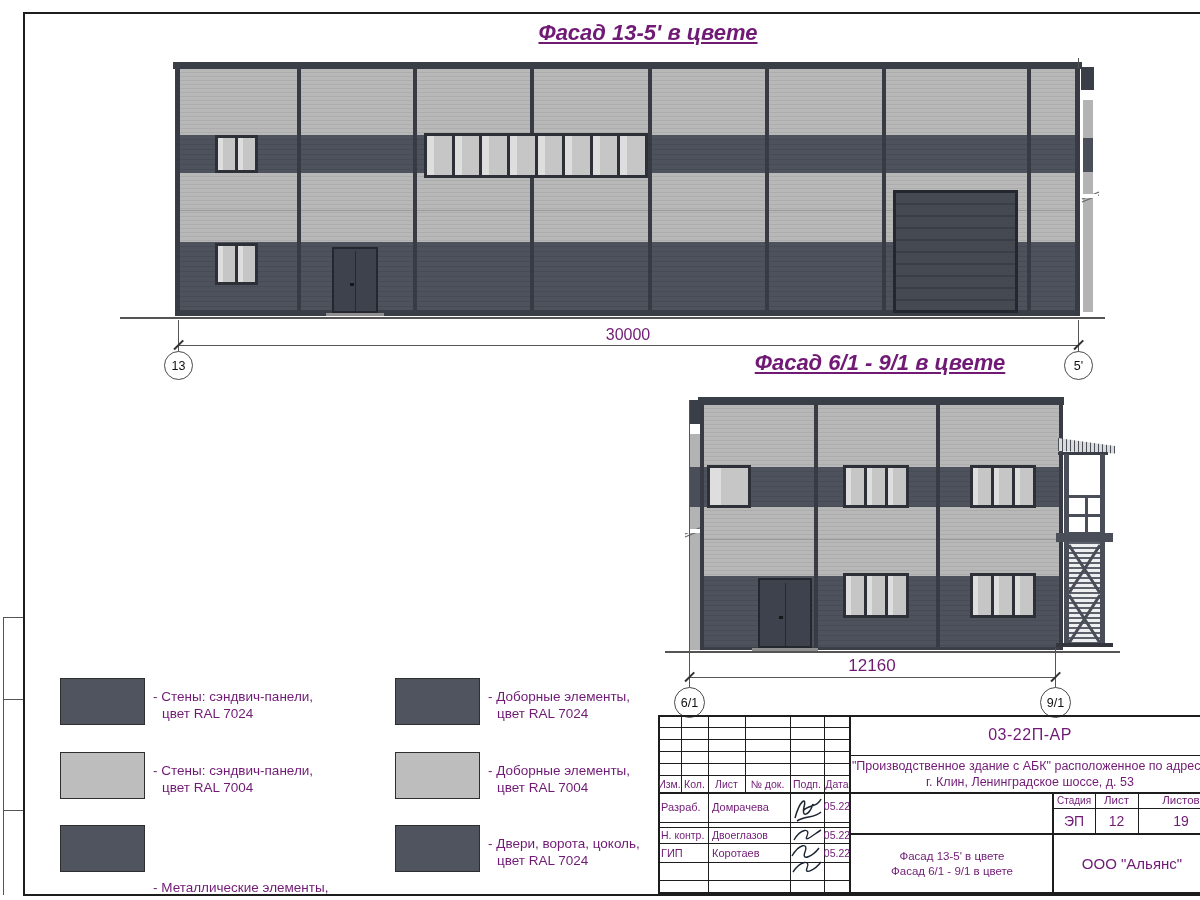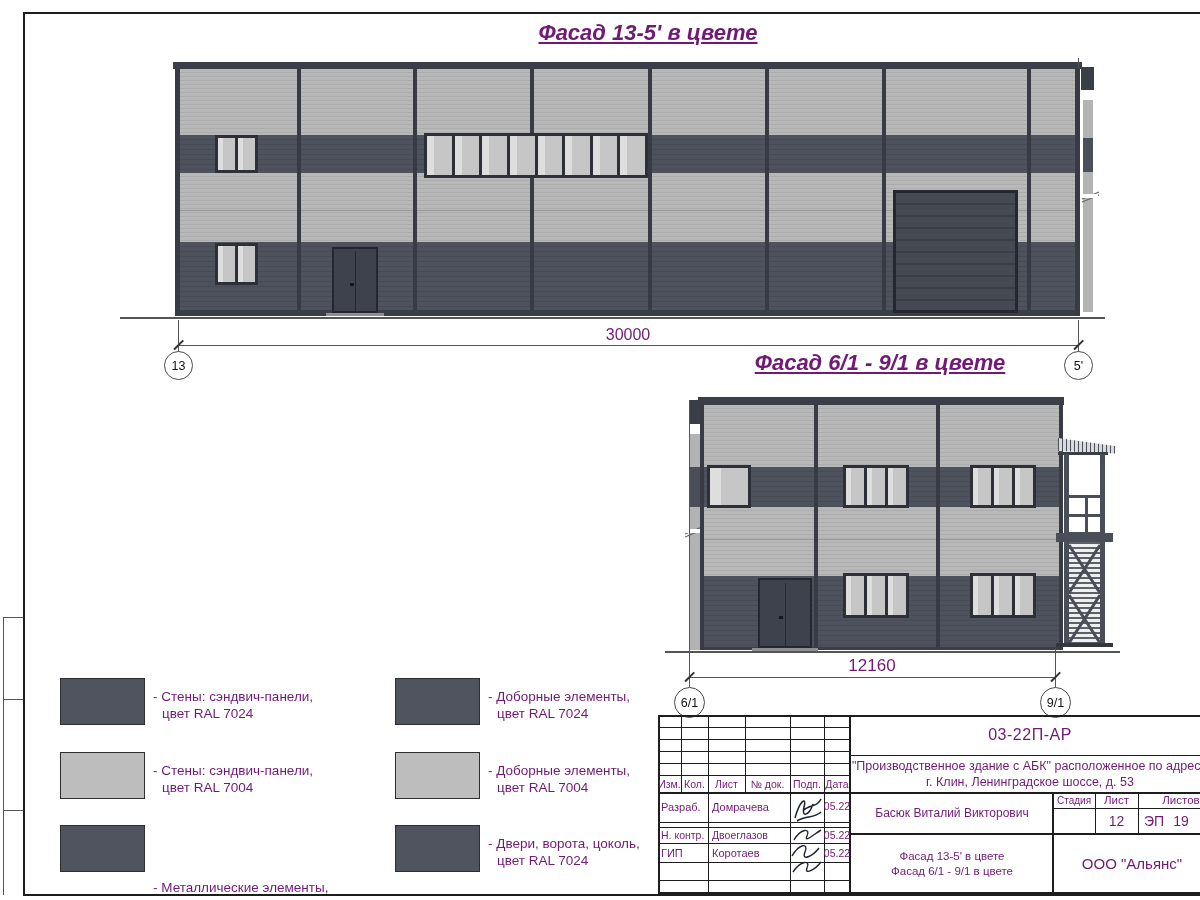--- a/index.html
+++ b/index.html
@@ -286,25 +286,24 @@
   <svg class="abs" style="left:791px;top:794px;" width="33" height="30" viewBox="0 0 33 30">
     <path d="M4 24 C9 6,16 2,13 13 C10 24,18 22,22 10 M12 17 C18 10,26 14,30 5 M6 27 C14 22,24 24,30 18" stroke="#1c2533" stroke-width="1.5" fill="none"></path>
   </svg>
   <svg class="abs" style="left:789px;top:826px;" width="36" height="52" viewBox="0 0 36 52">
     <path d="M5 14 C12 2,22 2,18 10 C14 18,28 6,32 4 M3 30 C10 18,20 16,16 26 C12 36,24 30,30 22 M4 46 C12 34,22 34,18 42 C15 49,26 44,32 36" stroke="#1c2533" stroke-width="1.4" fill="none"></path>
   </svg>
 
   <div class="abs t ctr" style="left:851px;top:720px;width:358px;height:30px;font-size:16px;letter-spacing:0.5px;">03-22П-АР</div>
   <div class="abs t ctr" style="left:851px;top:758px;width:360px;height:16px;font-size:12.5px;white-space:nowrap;">"Производственное здание с АБК" расположенное по адресу:</div>
   <div class="abs t ctr" style="left:851px;top:774px;width:358px;height:16px;font-size:12.5px;">г. Клин, Ленинградское шоссе, д. 53</div>
-  <div class="abs t ctr" style="left:852px;top:794px;width:200px;height:38px;font-size:12px;">Басюк Виталий Викторович</div>
   <div class="abs t ctr" style="left:1053px;top:793px;width:42px;height:14px;font-size:10px;">Стадия</div>
   <div class="abs t ctr" style="left:1095px;top:793px;width:43px;height:14px;font-size:11.5px;">Лист</div>
   <div class="abs t ctr" style="left:1140px;top:793px;width:82px;height:14px;font-size:11.5px;">Листов</div>
-  <div class="abs t ctr" style="left:1114px;top:809px;width:42px;height:23px;font-size:14px;padding-left:19px;">ЭП</div>
+  <div class="abs t ctr" style="left:1053px;top:809px;width:42px;height:23px;font-size:14px;">ЭП</div>
   <div class="abs t ctr" style="left:1095px;top:809px;width:43px;height:23px;font-size:14px;">12</div>
   <div class="abs t ctr" style="left:1140px;top:809px;width:82px;height:23px;font-size:14px;">19</div>
   <div class="abs t" style="left:852px;top:849px;width:200px;text-align:center;font-size:11.5px;line-height:15px;">
     <div>Фасад 13-5' в цвете</div>
     <div>Фасад 6/1 - 9/1 в цвете</div>
   </div>
   <div class="abs t ctr" style="left:1054px;top:834px;width:156px;height:58px;font-size:15px;">ООО "Альянс"</div>
 </div>
 
 </body></html>

